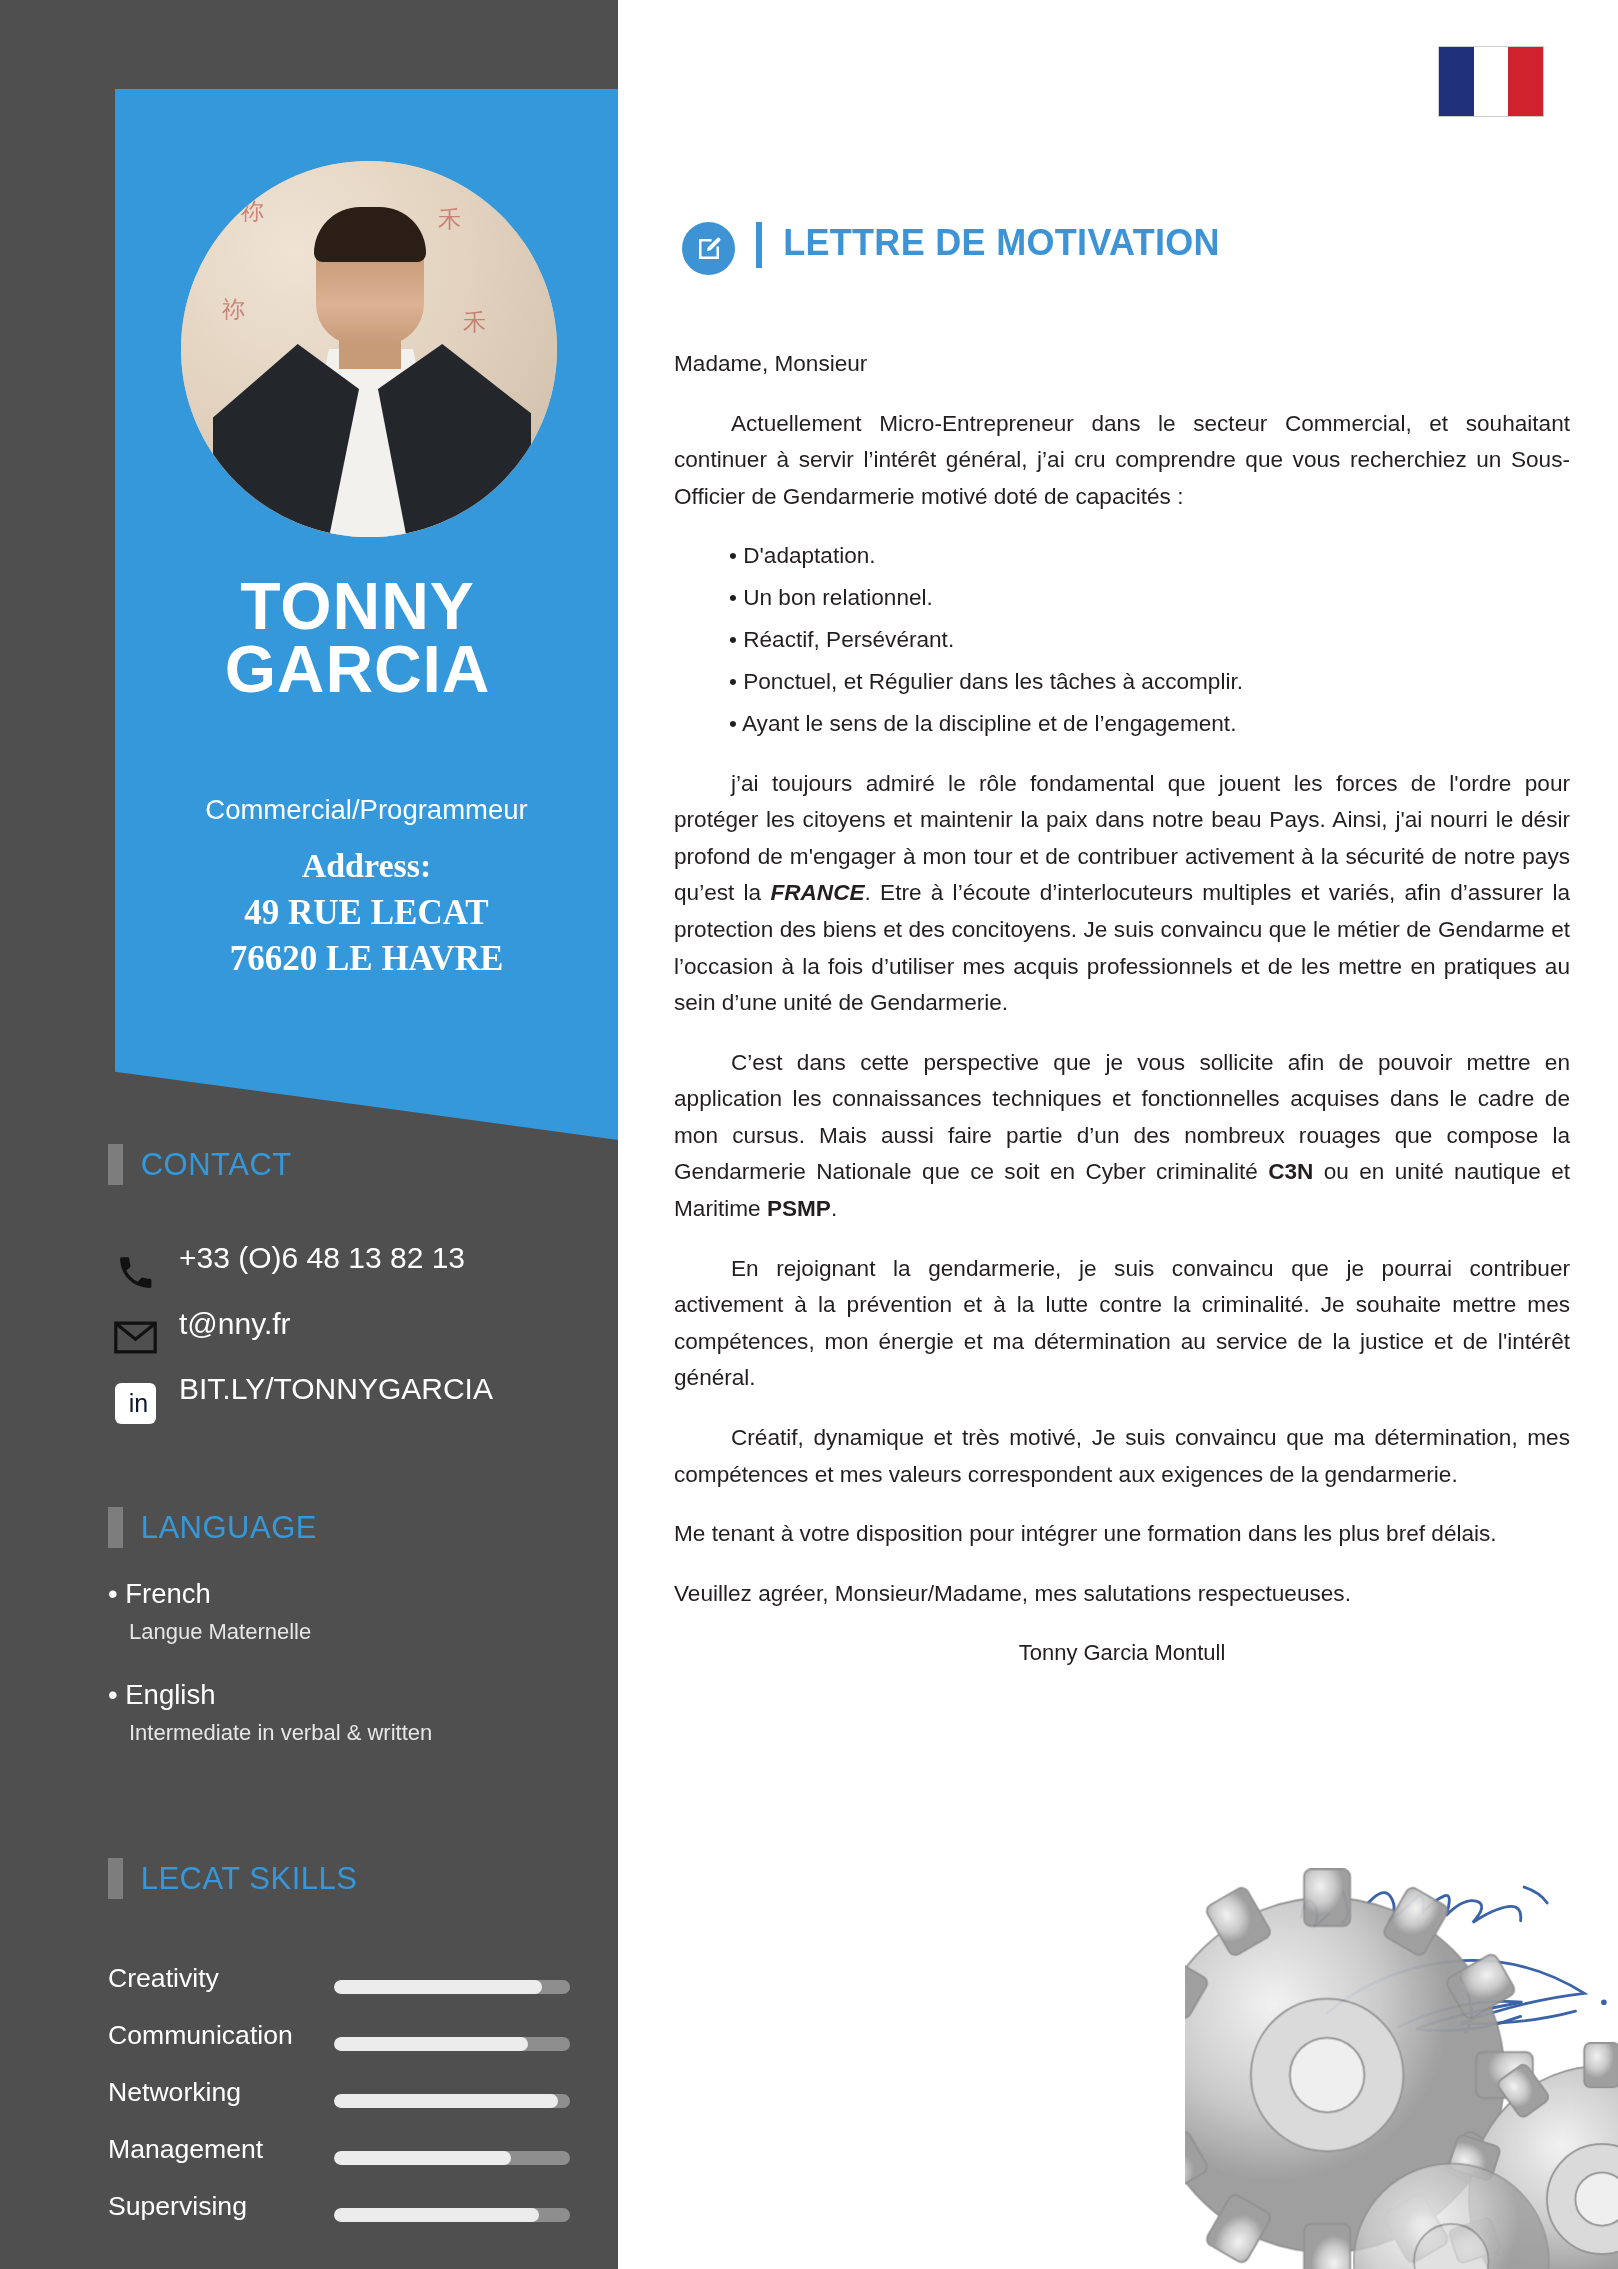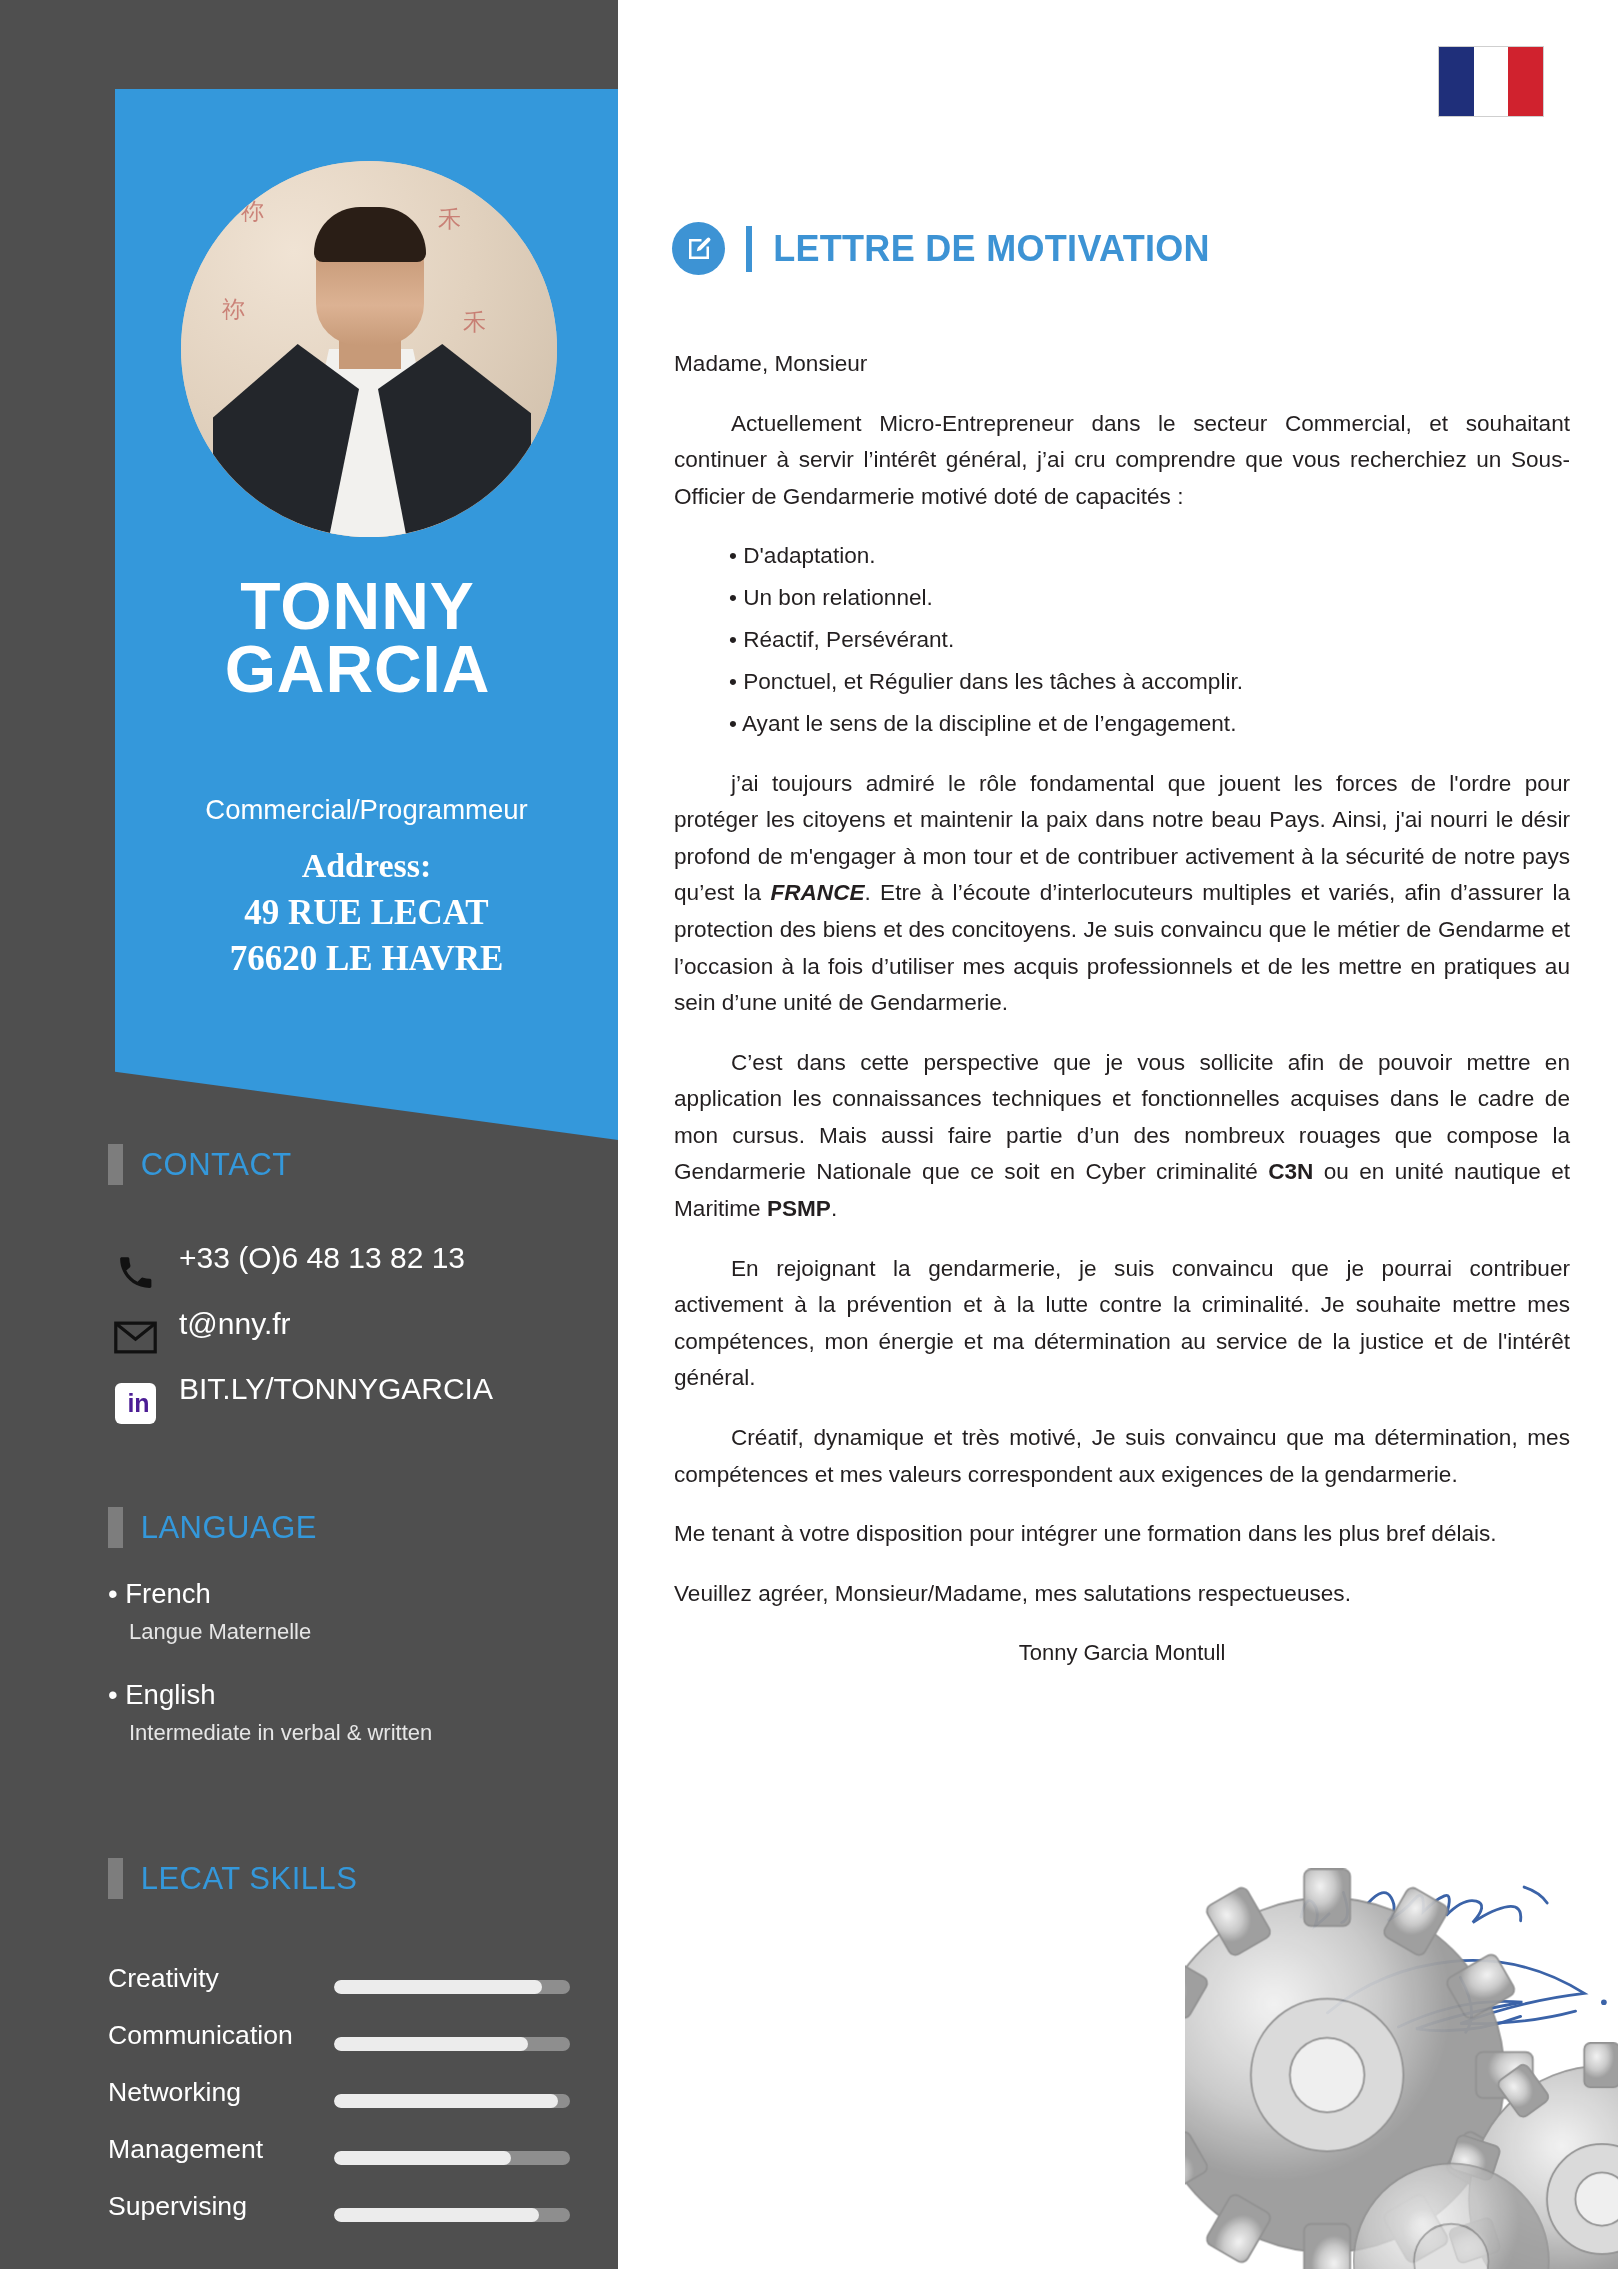--- a/index.html
+++ b/index.html
@@ -87,21 +87,21 @@
 
   
   .contact-rows { position:absolute; left:108px; top:1241px; width:461px; }
   .crow { display:flex; height:62px; margin-bottom:3.5px; }
   .crow .ico { width:55px; display:flex; align-items:center; justify-content:center; }
   .crow .txt { color:#ffffff; font-size:30px; margin-left:16px; }
 
   .li-badge {
     width:41px; height:41px; background:#ffffff; border-radius:6.2px;
     display:flex; align-items:center; justify-content:center;
-    color:#4c1d95; font-weight:bold; font-size:25px;
+    color:#0f172a; font-weight:normal; font-size:25px;
     font-family:"Liberation Sans", sans-serif;
     padding-left:6px;
   }
 
   
   .lang-list { position:absolute; left:108px; top:1578px; width:461px; }
   .lang-item { margin-bottom:34px; }
   .lang-name { color:#ffffff; font-size:27.5px; }
   .lang-sub  { color:#e6e6e6; font-size:22px; margin-left:21px; margin-top:9px; }
 
@@ -118,21 +118,21 @@
   
   .content { position:absolute; left:618px; top:0; right:0; bottom:0; background:#fff; }
 
   .flag {
     position:absolute; right:74px; top:46px; width:106px; height:71px;
     display:flex; border:0.9px solid #cfcfcf;
   }
   .flag i { flex:1; display:block; }
   .flag .b { background:#1f2f7a; } .flag .w { background:#ffffff; } .flag .r { background:#d0222e; }
 
-  .doc-head { position:absolute; left:54px; top:222px; display:flex; align-items:center; gap:21px; }
+  .doc-head { position:absolute; left:64px; top:222px; display:flex; align-items:flex-start; gap:21px; }
   .doc-ico {
     width:53px; height:53px; border-radius:50%; background:#3d93d4;
     display:flex; align-items:center; justify-content:center;
   }
   .doc-sep { width:6.2px; height:46px; background:#3d93d4; }
   .doc-title { color:#3d93d4; font-size:36px; font-weight:bold; letter-spacing:0.3px; }
 
   .letter {
     position:absolute; left:56px; top:346px; width:896px;
     color:#231f20; font-size:22.6px; line-height:1.62;

